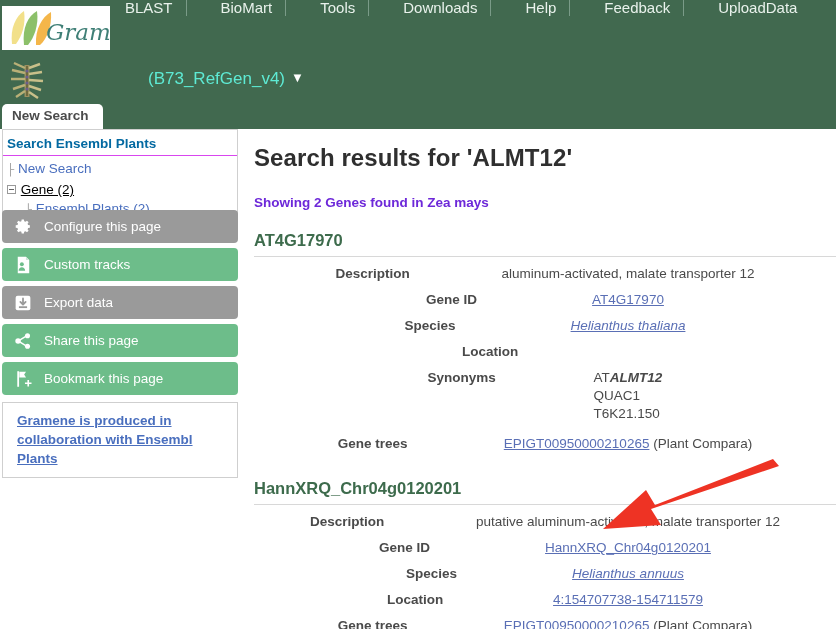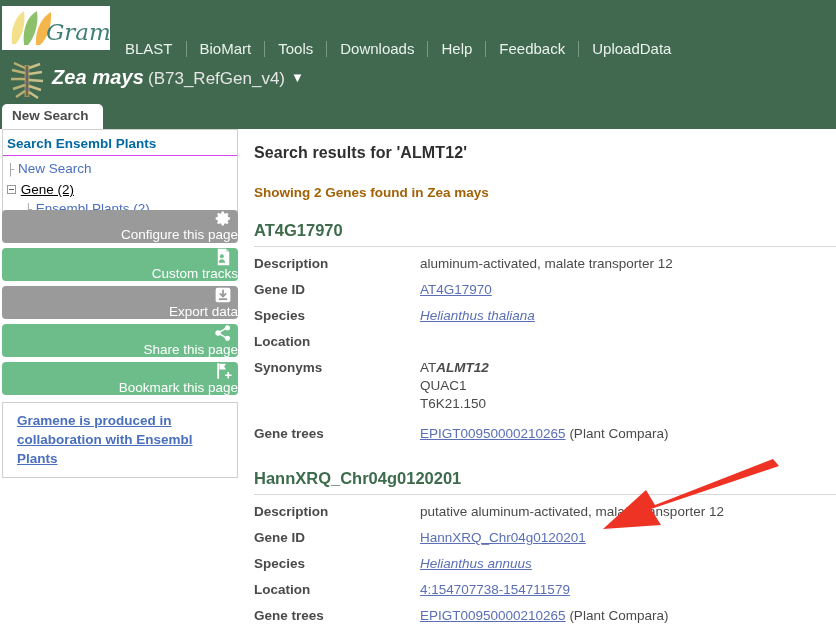--- a/index.html
+++ b/index.html
@@ -16,21 +16,21 @@
     position: absolute; left: 0; top: 0; width: 836px; height: 57px;
     background: #41694f;
   }
   .logo {
     position: absolute; left: 2px; top: 6px; width: 108px; height: 44px;
     background: #ffffff; overflow: hidden;
   }
   .logo svg { display: block; }
   .navlist {
     position: absolute; left: 112px; top: 0; height: 57px;
-    display: flex; align-items: flex-end;
+    display: flex; align-items: flex-start; gap: 21px;
   }
   .navitem {
     color: #e9f2ec; font-size: 15px; padding: 0 13px;
     text-decoration: none; white-space: nowrap;
     border-right: 1px solid #7a9b88; line-height: 16px;
   }
   .navitem:last-child { border-right: none; }
 
   
   .speciesbar {
@@ -40,21 +40,21 @@
   .species-thumb {
     position: absolute; left: 8px; top: 4px; width: 38px; height: 40px;
   }
   .species-name {
     position: absolute; left: 52px; top: 9px;
     color: #ffffff; font-size: 20px; font-weight: bold; font-style: italic;
     letter-spacing: .1px;
   }
   .species-asm {
     position: absolute; left: 148px; top: 12px;
-    color: #e5e5e5; font-size: 17px;
+    color: #5eead4; font-size: 17px;
   }
   .species-caret {
     position: absolute; left: 291px; top: 13px;
     color: #ffffff; font-size: 13px;
   }
 
   
   .tabstrip {
     position: absolute; left: 0; top: 104px; width: 836px; height: 25px;
     background: #41694f;
@@ -92,21 +92,21 @@
     display:inline-block; width:9px; height:9px; border:1px solid #999;
     background:#fff; position:relative; top:0px; margin-right:1px;
   }
   .tree-box:after {
     content:""; position:absolute; left:1px; top:3px; width:5px; height:1px; background:#666;
   }
 
   .btn {
     position: absolute; left: 2px; width: 236px; height: 33px;
     border-radius: 4px; color: #ffffff; font-size: 13.5px;
-    display: flex; align-items: flex-end; cursor: pointer; flex-direction: column;
+    display: flex; align-items: center; cursor: pointer;
   }
   .btn .bicon { width: 30px; display:flex; justify-content:center; align-items:center; margin-left: 6px;}
   .btn .blabel { margin-left: 6px; }
   .btn-gray { background: #9a9a9a; }
   .btn-green { background: #6dbd8a; }
 
   .collab {
     position: absolute; left: 2px; width: 236px;
     border: 1px solid #cfcfcf; background:#fff;
     padding: 8px 10px 9px 14px;
@@ -115,32 +115,32 @@
     color: #4a6fbe; font-size: 13.5px; line-height: 18px;
     text-decoration: underline;
     font-weight: bold;
   }
 
   
   .content {
     position: absolute; left: 254px; top: 129px; width: 582px; height: 500px;
   }
   .page-title {
-    font-size: 16px; font-weight: bold; color: #2f2f2f;
+    font-size: 24px; font-weight: bold; color: #2f2f2f;
     margin: 15px 0 0 0; letter-spacing: .1px;
   }
   .showing {
-    font-size: 13.5px; font-weight: bold; color: #a16207; margin-top: 23px;
+    font-size: 13.5px; font-weight: bold; color: #6d28d9; margin-top: 23px;
   }
   .result { margin-top: 21px; }
   .result-title {
     font-size: 16.5px; font-weight: bold; color: #3d6b4c;
     padding-bottom: 6px; border-bottom: 1px solid #d8d8d8;
   }
-  .row { display: flex; align-items: flex-start; margin-top: 8px; }
+  .row { display: flex; align-items: flex-start; margin-top: 8px; justify-content: center; }
   .row:first-of-type { margin-top: 10px; }
   .rlabel {
     width: 166px; flex: 0 0 166px;
     font-size: 13.5px; font-weight: bold; color: #4a4a4a; line-height: 18px;
   }
   .rvalue { font-size: 13.5px; color: #4a4a4a; line-height: 18px; }
   .rvalue a { color: #5a6fb5; text-decoration: underline; }
   .rvalue a.ital { font-style: italic; }
   .syn-line { line-height: 18px; }
   .syn-line b { font-style: italic; margin-top: 20px; }
@@ -180,21 +180,20 @@
       <path d="M19 4 L19 36" stroke="#9c9060" stroke-width="5"></path>
       <path d="M19 5 L19 35" stroke="#6f6a3e" stroke-width="2"></path>
       <path d="M17 7 L6 2 M17 12 L4 9 M17 18 L3 18 M17 24 L5 28 M17 30 L8 36" stroke="#b9b077" stroke-width="2.4" fill="none"></path>
       <path d="M21 7 L32 3 M21 13 L34 11 M21 19 L35 20 M21 25 L33 29 M21 31 L30 37" stroke="#c9c08a" stroke-width="2.4" fill="none"></path>
       <circle cx="19" cy="10" r="1.6" fill="#6b5f8e"></circle>
       <circle cx="19" cy="16" r="1.6" fill="#6b5f8e"></circle>
       <circle cx="19" cy="22" r="1.6" fill="#6b5f8e"></circle>
       <circle cx="19" cy="28" r="1.6" fill="#6b5f8e"></circle>
     </svg>
   </div>
-  <div class="species-name">Zea mays</div>
   <div class="species-asm">(B73_RefGen_v4)</div>
   <div class="species-caret">▼</div>
 </div>
 
 <div class="tabstrip">
   <div class="tab">New Search</div>
 </div>
 
 <div class="sidebar">
 

